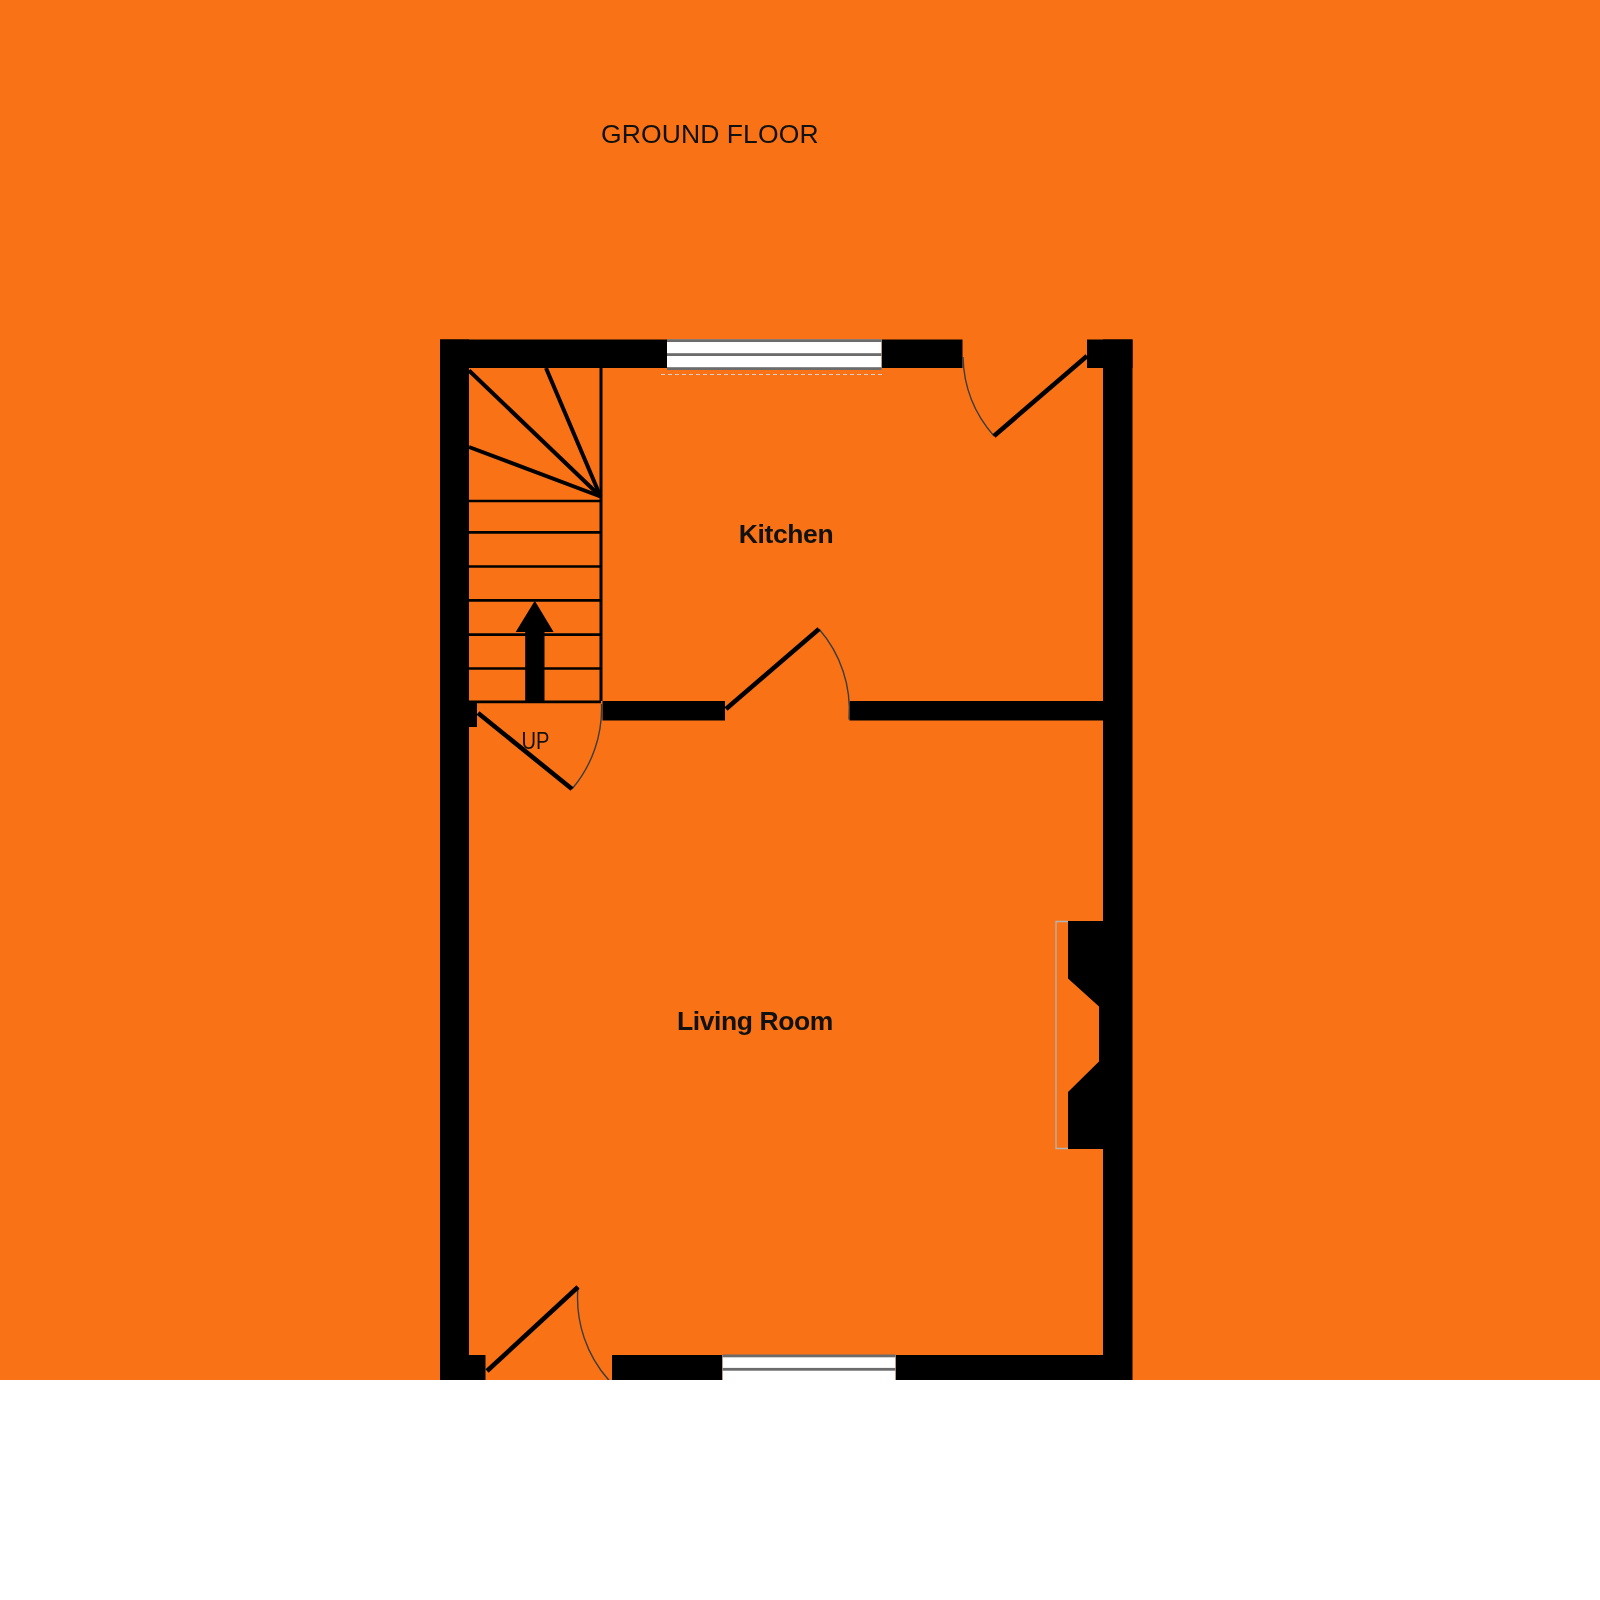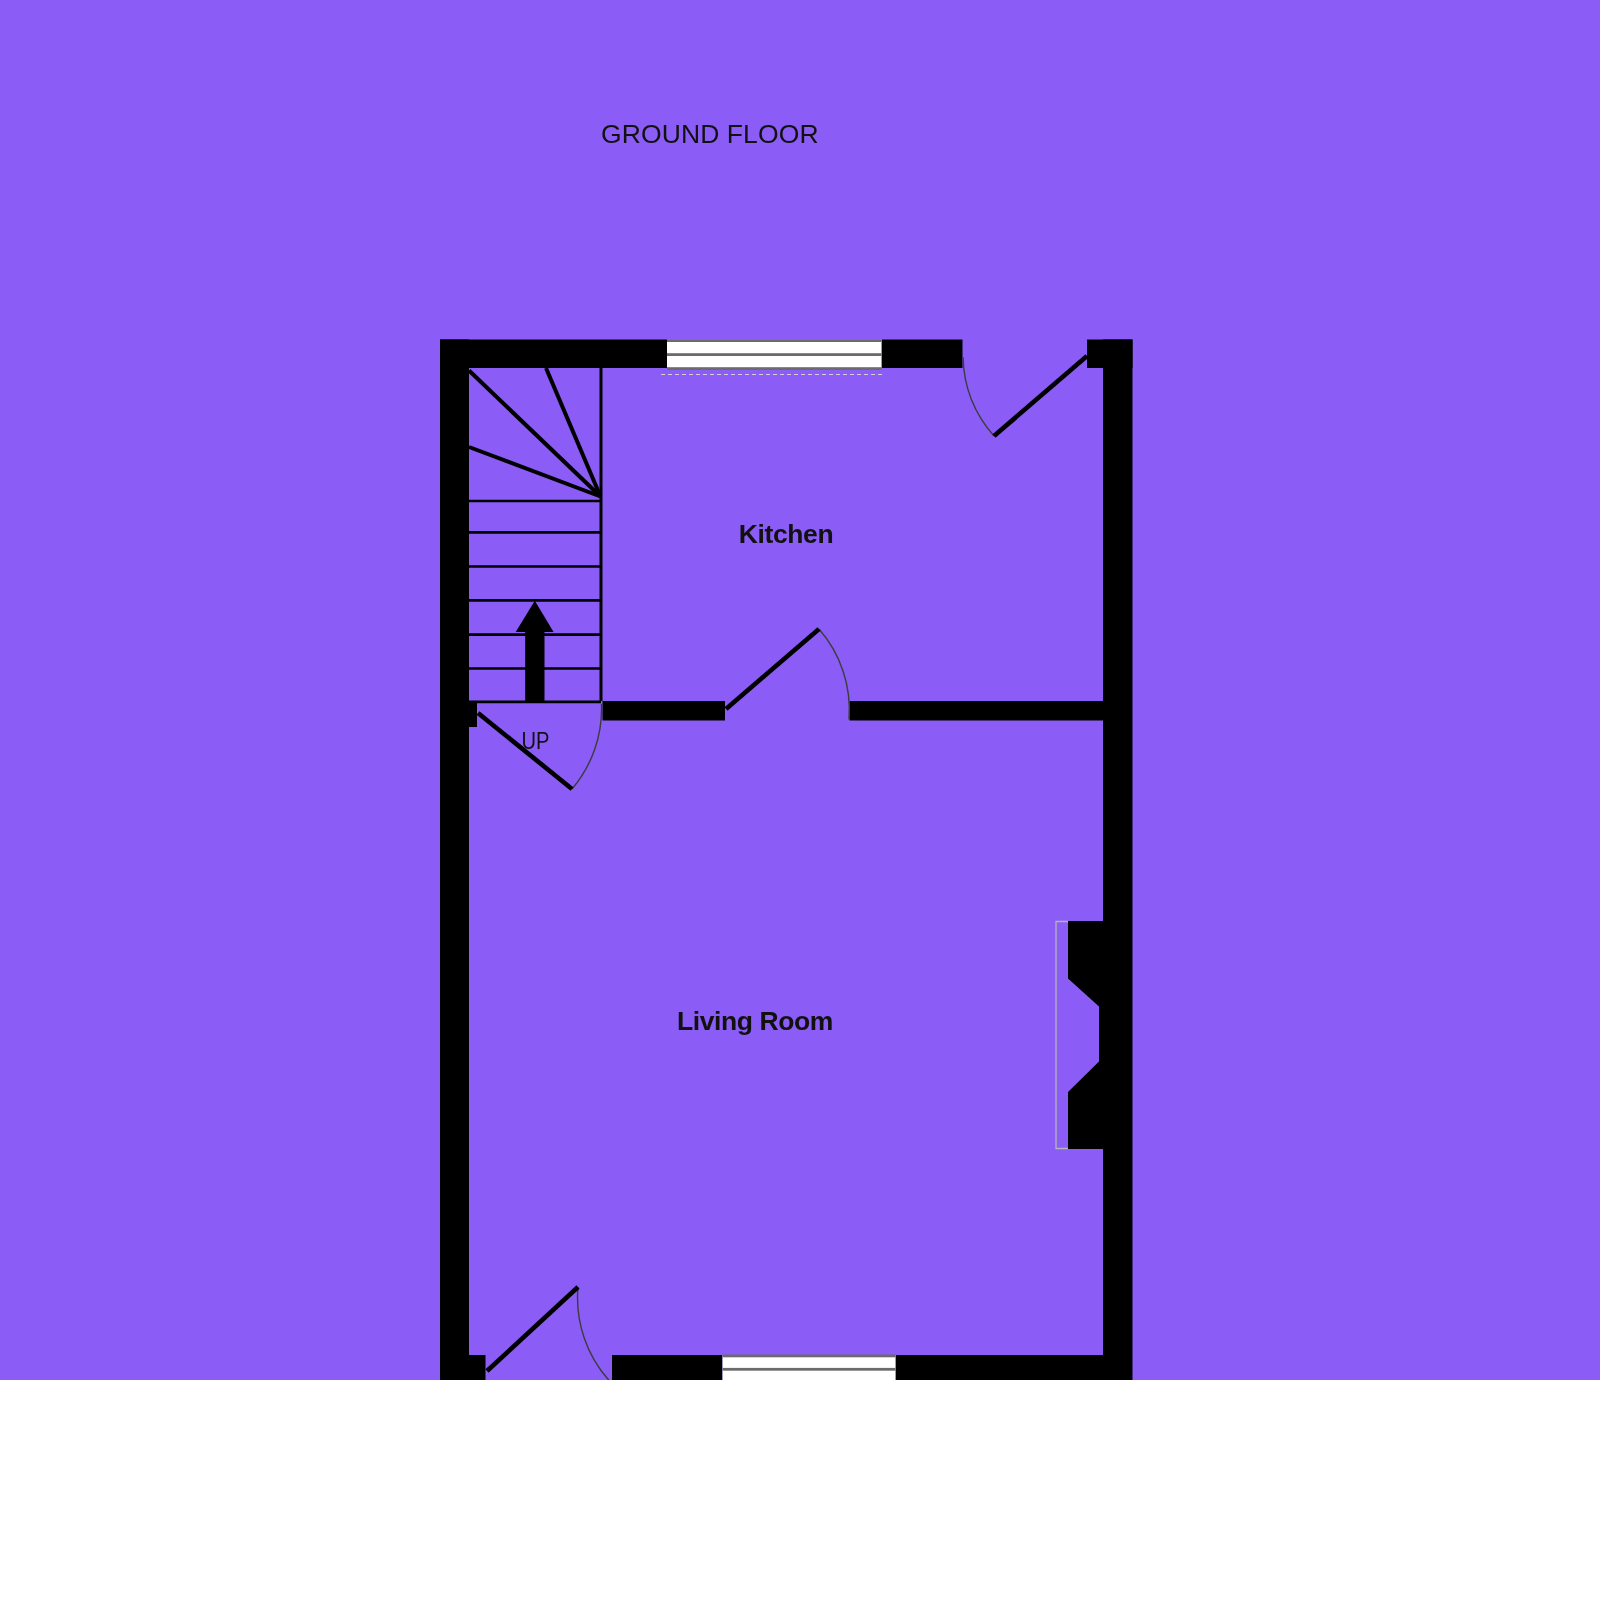--- a/index.html
+++ b/index.html
@@ -1,17 +1,17 @@
 <!DOCTYPE html>
 <html><head>
 <meta charset="utf-8">
 <title>Ground Floor Plan</title>
 <style>
   html,body{margin:0;padding:0;background:#ffffff;}
-  .page{position:relative;width:1600px;height:1380px;background:#8b5cf6;overflow:hidden;}
+  .page{position:relative;width:1600px;height:1380px;background:#f97316;overflow:hidden;}
   svg{position:absolute;left:0;top:0;}
   text{font-family:"Liberation Sans", sans-serif;fill:#111;will-change:transform;}
 </style>
 </head>
 <body>
 <div class="page">
 <svg width="1600" height="1600" viewBox="0 0 1600 1600">
 
   <text x="601" y="143" font-size="26.5" letter-spacing="0.1">GROUND FLOOR</text>
 

